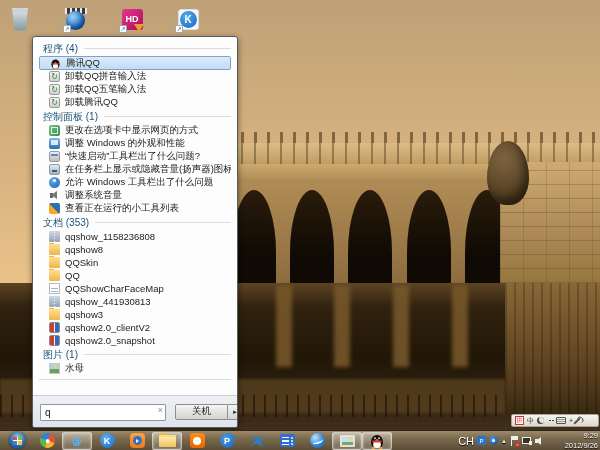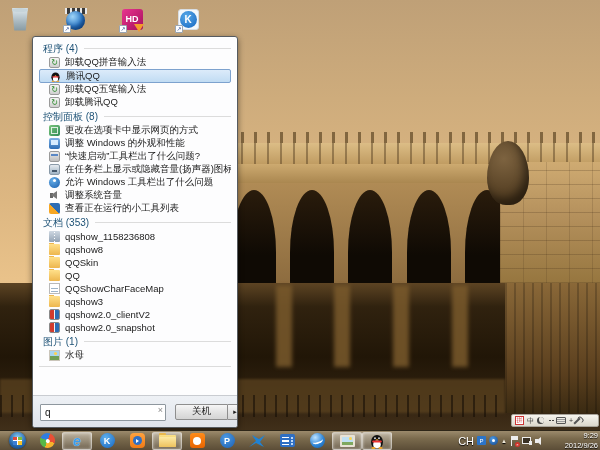--- a/index.html
+++ b/index.html
@@ -273,48 +273,48 @@
     </div>
   </div>
 
   <div class="startmenu">
     <div class="sm-body">
 
       <div class="sm-header">
         <span>程序 (4)</span>
           <span class="line"></span>
       </div>
-      <div class="sm-item">
-        <span class="ic ic-uninstall"></span>
-        <span>卸载QQ拼音输入法</span>
-      </div>
       <div class="sm-item selected">
         <span class="ic ic-qq">
             <svg width="11" height="11" viewBox="0 0 14 16">
               <ellipse cx="7" cy="9" rx="6" ry="7" fill="#111"></ellipse>
               <ellipse cx="7" cy="11.5" rx="3.8" ry="4" fill="#fff"></ellipse>
               <rect x="2.2" y="7.6" width="9.6" height="2" rx="1" fill="#e33"></rect>
               <ellipse cx="3.5" cy="15" rx="2.2" ry="1" fill="#f6a623"></ellipse>
               <ellipse cx="10.5" cy="15" rx="2.2" ry="1" fill="#f6a623"></ellipse>
               <polygon points="5.6,6.2 8.4,6.2 7,7.6" fill="#f6a623"></polygon>
             </svg>
           </span>
         <span>腾讯QQ</span>
       </div>
       <div class="sm-item">
         <span class="ic ic-uninstall"></span>
+        <span>卸载QQ拼音输入法</span>
+      </div>
+      <div class="sm-item">
+        <span class="ic ic-uninstall"></span>
         <span>卸载QQ五笔输入法</span>
       </div>
       <div class="sm-item">
         <span class="ic ic-uninstall"></span>
         <span>卸载腾讯QQ</span>
       </div>
 
       <div class="sm-header">
-        <span>控制面板 (8)</span>
+        <span>控制面板 (1)</span>
           <span class="line"></span>
       </div>
       <div class="sm-item">
         <span class="ic ic-tabs"></span>
         <span>更改在选项卡中显示网页的方式</span>
       </div>
       <div class="sm-item">
         <span class="ic ic-appearance"></span>
         <span>调整 Windows 的外观和性能</span>
       </div>
@@ -355,20 +355,24 @@
         <span class="ic ic-folder"></span>
         <span>QQSkin</span>
       </div>
       <div class="sm-item">
         <span class="ic ic-folder"></span>
         <span>QQ</span>
       </div>
       <div class="sm-item">
         <span class="ic ic-doc"></span>
         <span>QQShowCharFaceMap</span>
+      </div>
+      <div class="sm-item">
+        <span class="ic ic-zip"></span>
+        <span>qqshow_441930813</span>
       </div>
       <div class="sm-item">
         <span class="ic ic-folder"></span>
         <span>qqshow3</span>
       </div>
       <div class="sm-item">
         <span class="ic ic-arch"></span>
         <span>qqshow2.0_clientV2</span>
       </div>
       <div class="sm-item">

